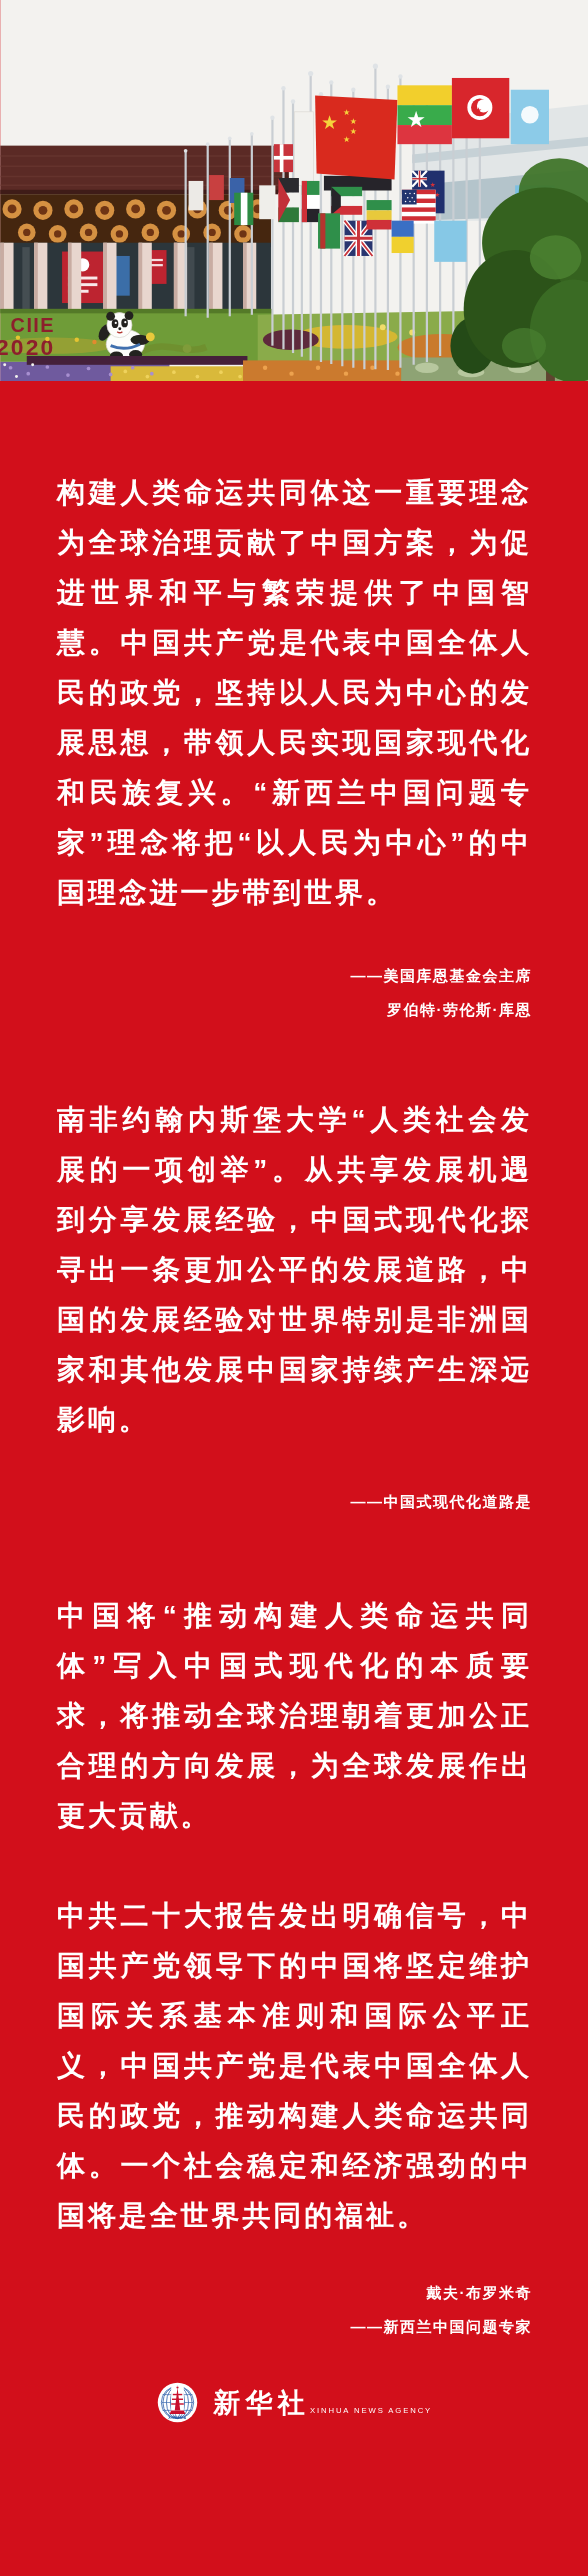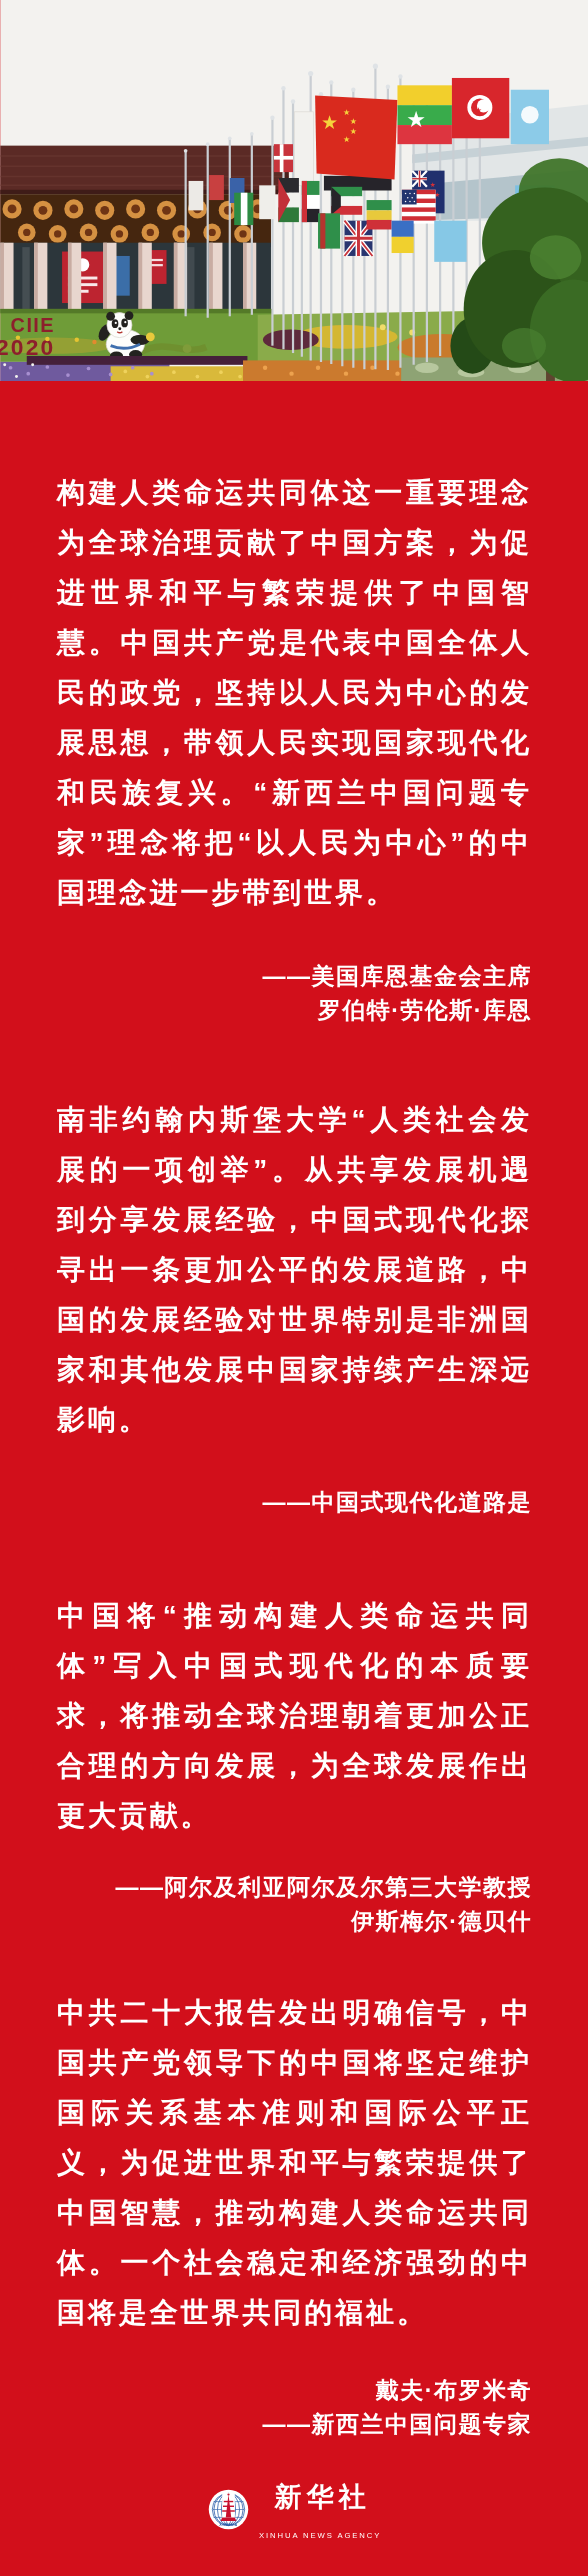--- a/index.html
+++ b/index.html
@@ -17,42 +17,42 @@
   .quote {
     margin: 0;
     font-size: 28px;
     line-height: 50px;
     font-weight: 700;
     letter-spacing: 2.9px;
     text-align: justify;
     text-justify: inter-character;
   }
   .attr {
-    font-size: 23px;
+    font-size: 15px;
     line-height: 34px;
     font-weight: 700;
     letter-spacing: 1.5px;
     text-align: right;
   }
   .q1 { margin-top: 87px; }
   .a1 { margin-top: 41px; }
   .q2 { margin-top: 68px; }
   .a2 { margin-top: 40px; }
   .q3 { margin-top: 72px; }
   .a3 { margin-top: 29px; }
   .q4 { margin-top: 50px; }
   .a4 { margin-top: 35px; }
   .footer {
     margin-top: 38px;
     display: flex;
     justify-content: center;
     align-items: center;
     gap: 10.3px;
   }
-  .logo-text { display: flex; flex-direction: column; align-items: center; }
+  .logo-text { display: flex; flex-direction: row; align-items: center; }
   .logo-cn { font-size: 27px; font-weight: 700; letter-spacing: 5.2px; text-indent: 5.2px; }
   .logo-en { font-size: 7.7px; letter-spacing: 1.9px; margin-top: 16px; font-weight: 400; }
 </style>
 </head>
 <body>
 
 <div class="poster">
 
   <div class="photo">
     <svg viewBox="0 0 800 518" width="589" height="381">
@@ -443,26 +443,22 @@
       <div>——美国库恩基金会主席</div>
       <div>罗伯特·劳伦斯·库恩</div>
     </div>
 
     <p class="quote q2">南非约翰内斯堡大学“人类社会发展的一项创举”。从共享发展机遇到分享发展经验，中国式现代化探寻出一条更加公平的发展道路，中国的发展经验对世界特别是非洲国家和其他发展中国家持续产生深远影响。</p>
     <div class="attr a2">
       <div>——中国式现代化道路是</div>
     </div>
 
     <p class="quote q3">中国将“推动构建人类命运共同体”写入中国式现代化的本质要求，将推动全球治理朝着更加公正合理的方向发展，为全球发展作出更大贡献。</p>
-    <div class="attr a3">
-      <div>——阿尔及利亚阿尔及尔第三大学教授</div>
-      <div>伊斯梅尔·德贝什</div>
-    </div>
-
-    <p class="quote q4">中共二十大报告发出明确信号，中国共产党领导下的中国将坚定维护国际关系基本准则和国际公平正义，为促进世界和平与繁荣提供了中国智慧，推动构建人类命运共同体。一个社会稳定和经济强劲的中国将是全世界共同的福祉。</p>
+
+    <p class="quote q4">中共二十大报告发出明确信号，中国共产党领导下的中国将坚定维护国际关系基本准则和国际公平正义，中国共产党是代表中国全体人民的政党，推动构建人类命运共同体。一个社会稳定和经济强劲的中国将是全世界共同的福祉。</p>
     <div class="attr a4">
       <div>戴夫·布罗米奇</div>
       <div>——新西兰中国问题专家</div>
     </div>
 
     <div class="footer">
       <svg width="41" height="41" viewBox="0 0 52 52">
         <circle cx="26" cy="26" r="25" fill="#ffffff"></circle>
         <circle cx="26" cy="26" r="20.5" fill="none" stroke="#2a5ca8" stroke-width="1"></circle>
         <g stroke="#2a5ca8" stroke-width="1" fill="none">

